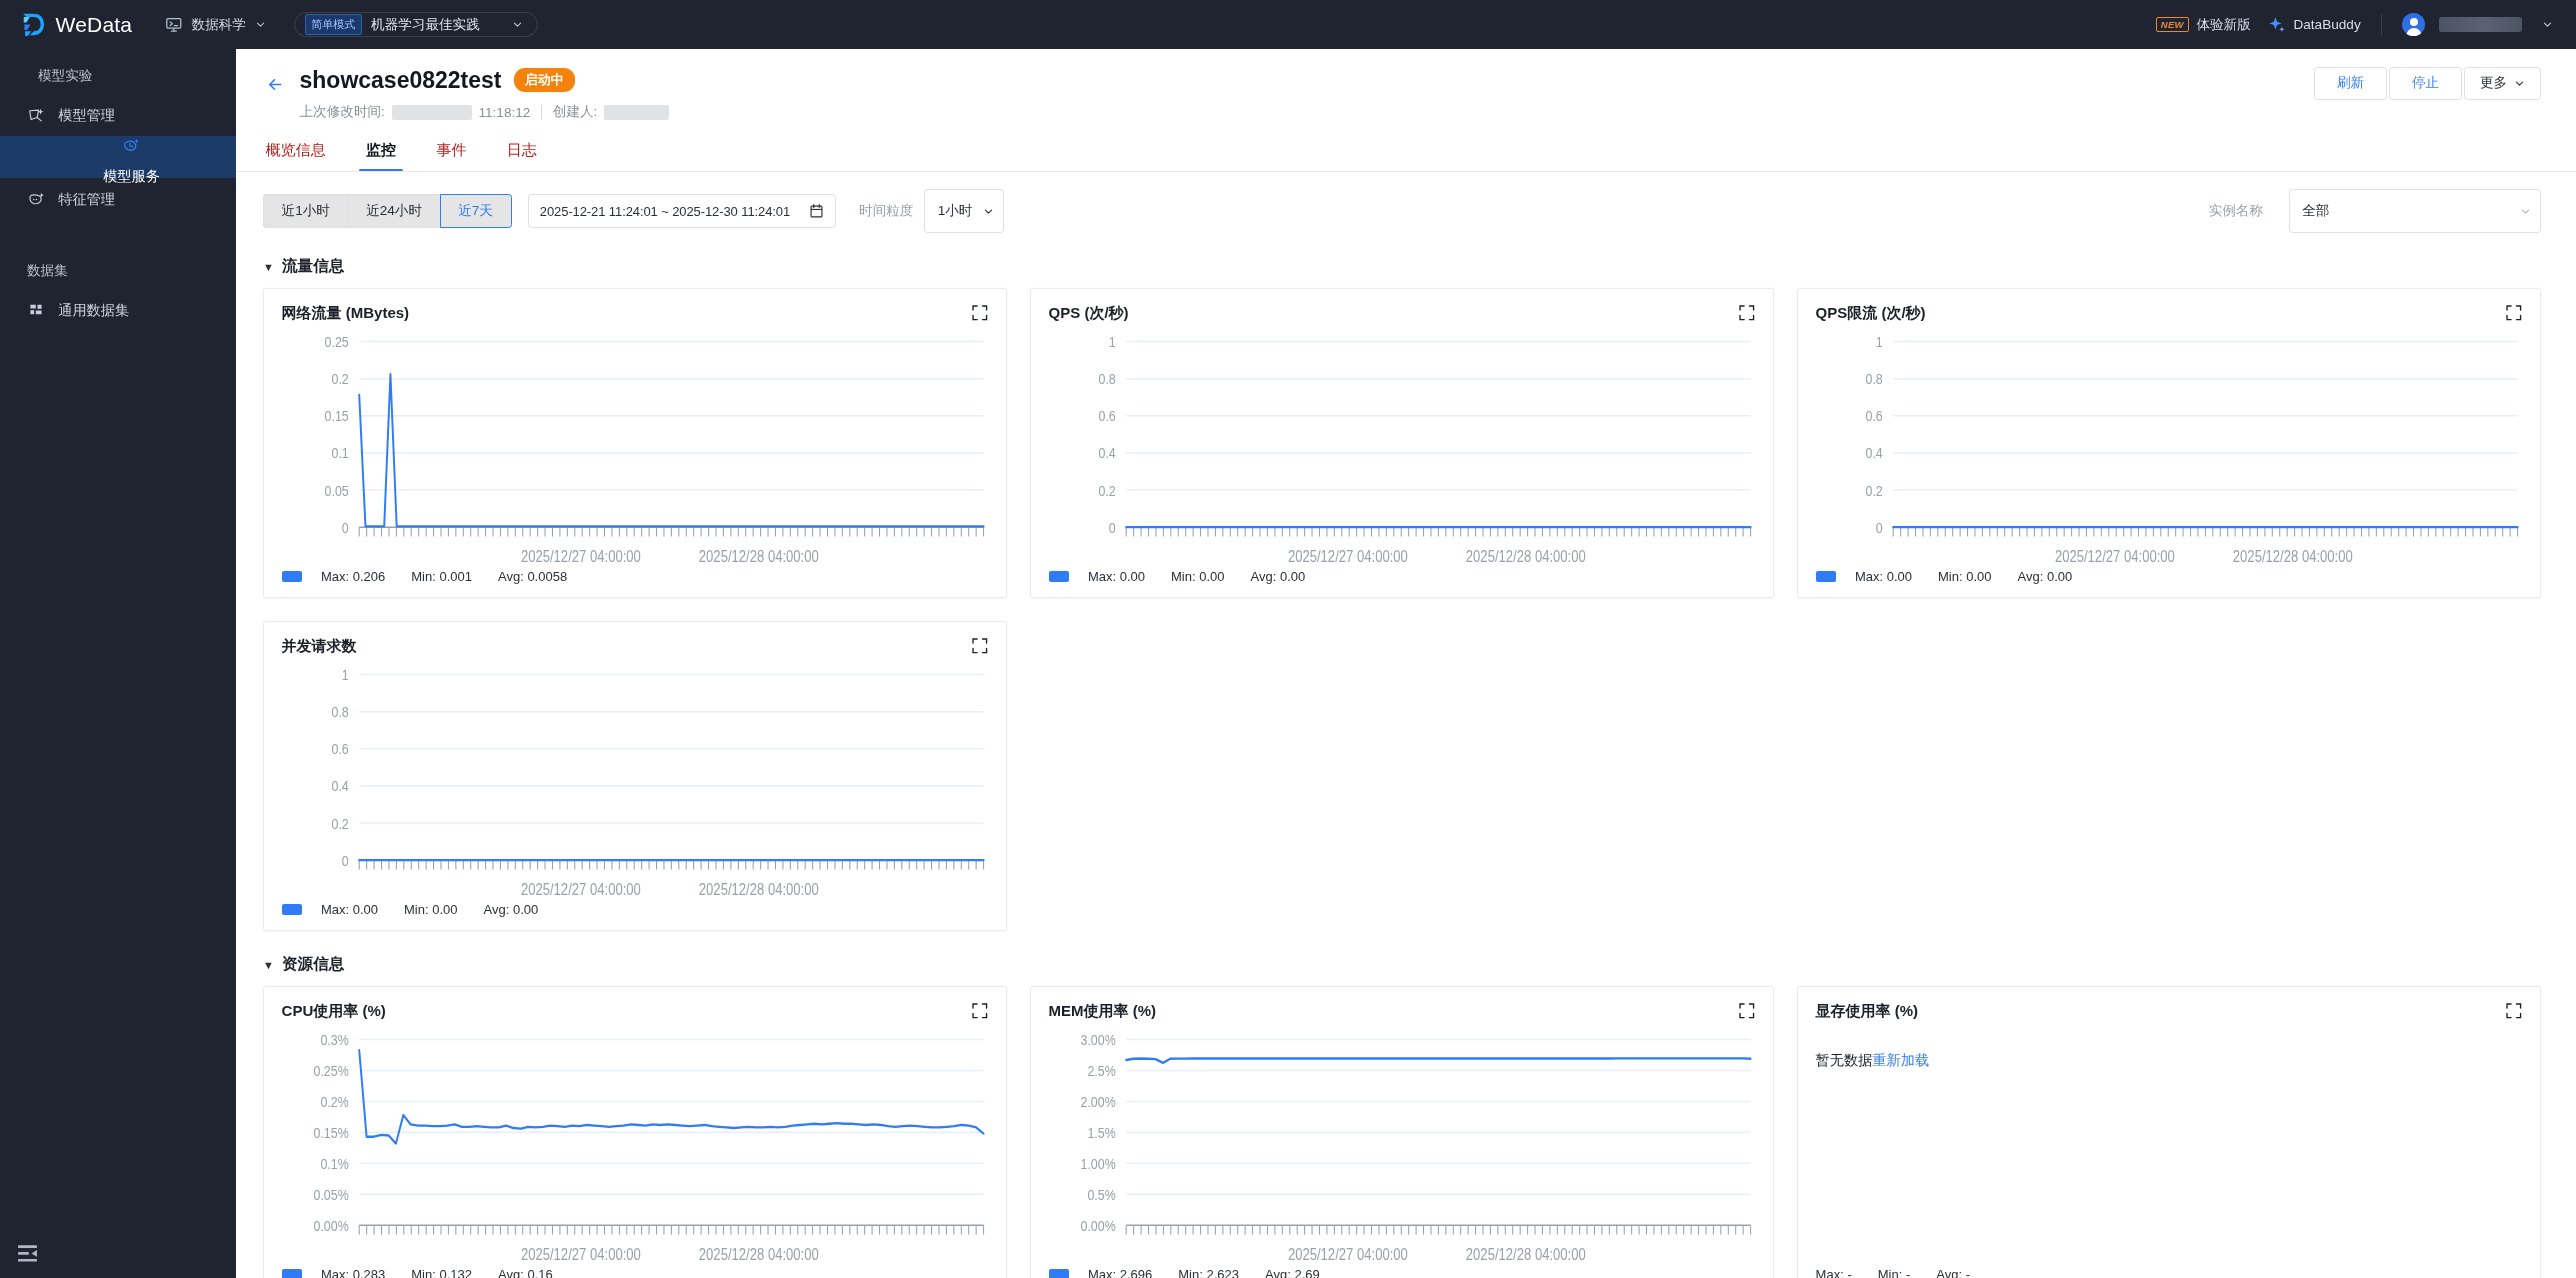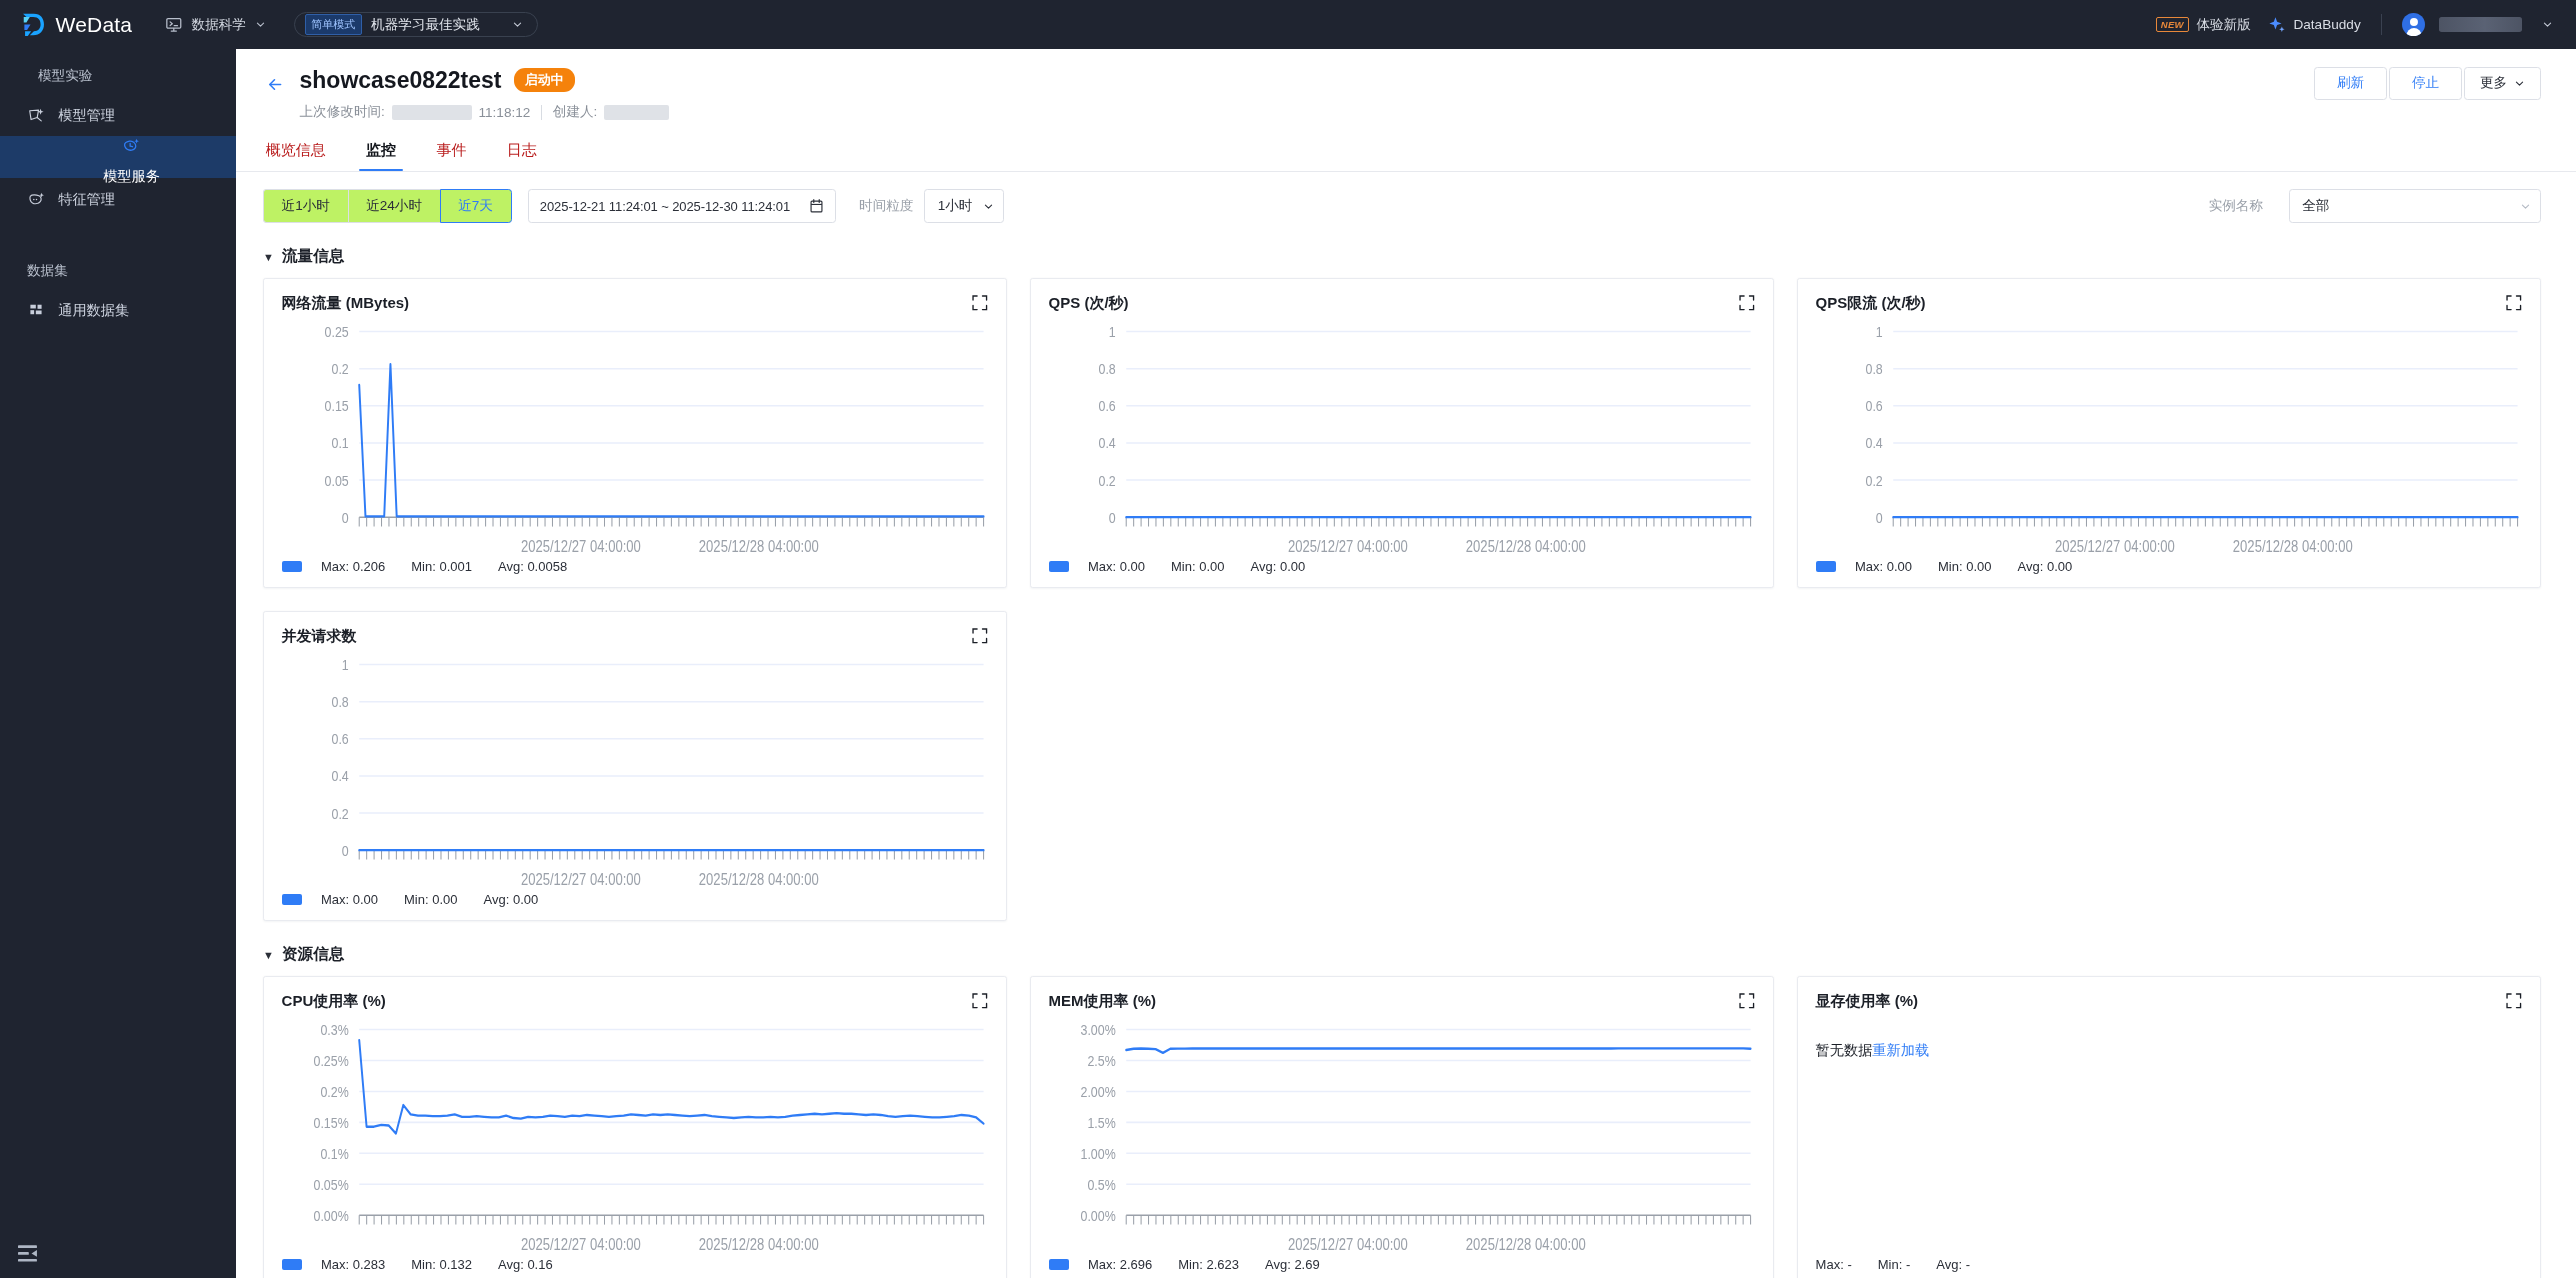--- a/index.html
+++ b/index.html
@@ -176,38 +176,38 @@
 
   
   .filterbar {
     display: flex; align-items: center;
     padding: 17.6px 35px 0 27px;
   }
   .seg { display: flex; }
   .seg-btn {
     height: 34px; padding: 0 17.6px;
     border: 0.7px solid #dcdfe6; border-right: none;
-    background: #bef264; font-size: 13.6px; color: #2b2f38;
+    background: #e5e5e5; font-size: 13.6px; color: #2b2f38;
     display: flex; align-items: center; cursor: pointer;
     font-family: inherit;
   }
   .seg-btn:first-child { border-radius: 3.4px 0 0 3.4px; }
   .seg-btn:last-child { border-right: 0.7px solid #dcdfe6; border-radius: 0 3.4px 3.4px 0; }
   .seg-btn.active { color: #2f7cf6; border-color: #2f7cf6; position: relative; z-index: 2; }
   .daterange {
     margin-left: 16.3px; height: 34px;
     border: 0.7px solid #dcdfe6; border-radius: 3.4px;
     display: flex; align-items: center; gap: 12.2px;
     padding: 0 11px; cursor: pointer;
   }
   .dr-text { font-size: 13px; color: #2b2f38; white-space: nowrap; letter-spacing: -0.1px;}
   .cal-ico { width: 15px; height: 16.3px; margin-left: 6.8px; }
   .gran-label { margin-left: 23px; font-size: 13.6px; color: #9aa0a9; }
   .select {
-    margin-left: 11px; height: 34px; min-width: 80px;
+    margin-left: 11px; height: 44px; min-width: 80px;
     border: 0.7px solid #dcdfe6; border-radius: 3.4px;
     display: flex; align-items: center; justify-content: space-between;
     gap: 9.5px; padding: 0 9.5px 0 12.2px; cursor: pointer;
     font-size: 13.6px; color: #2b2f38;
   }
   .fb-spacer { flex: 1 1 auto; }
   .inst-label { font-size: 13.6px; color: #9aa0a9; margin-right: 15px; }
   .select.wide { min-width: 252px; justify-content: space-between; }
 
   

